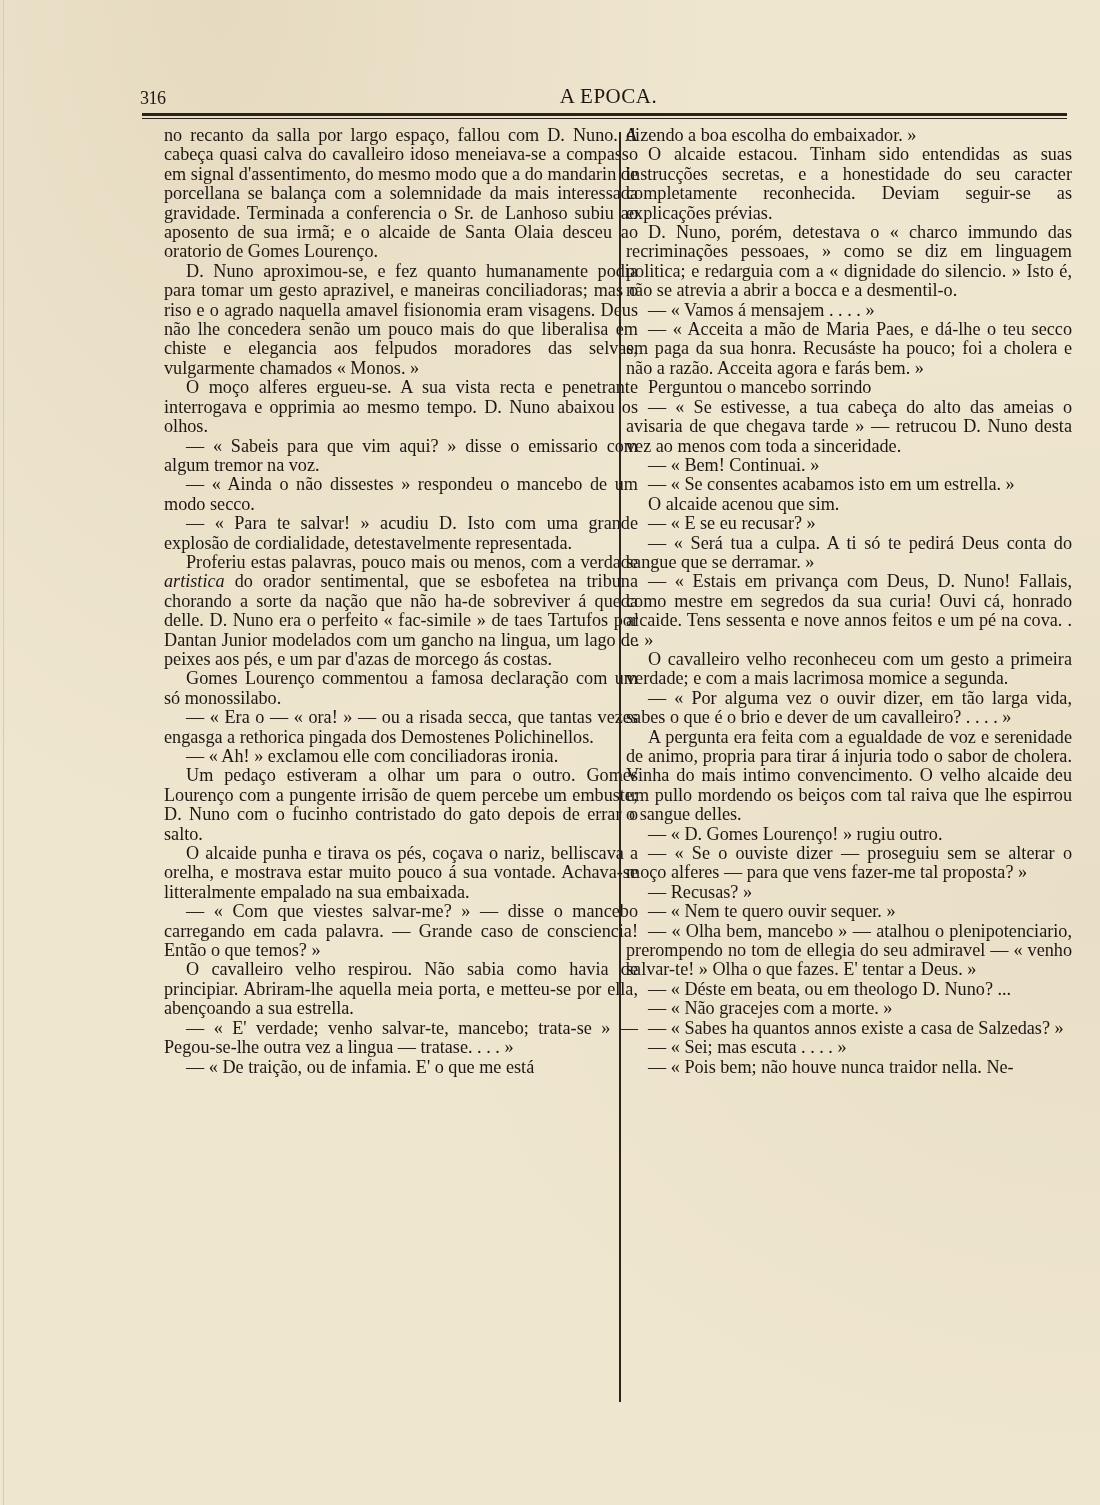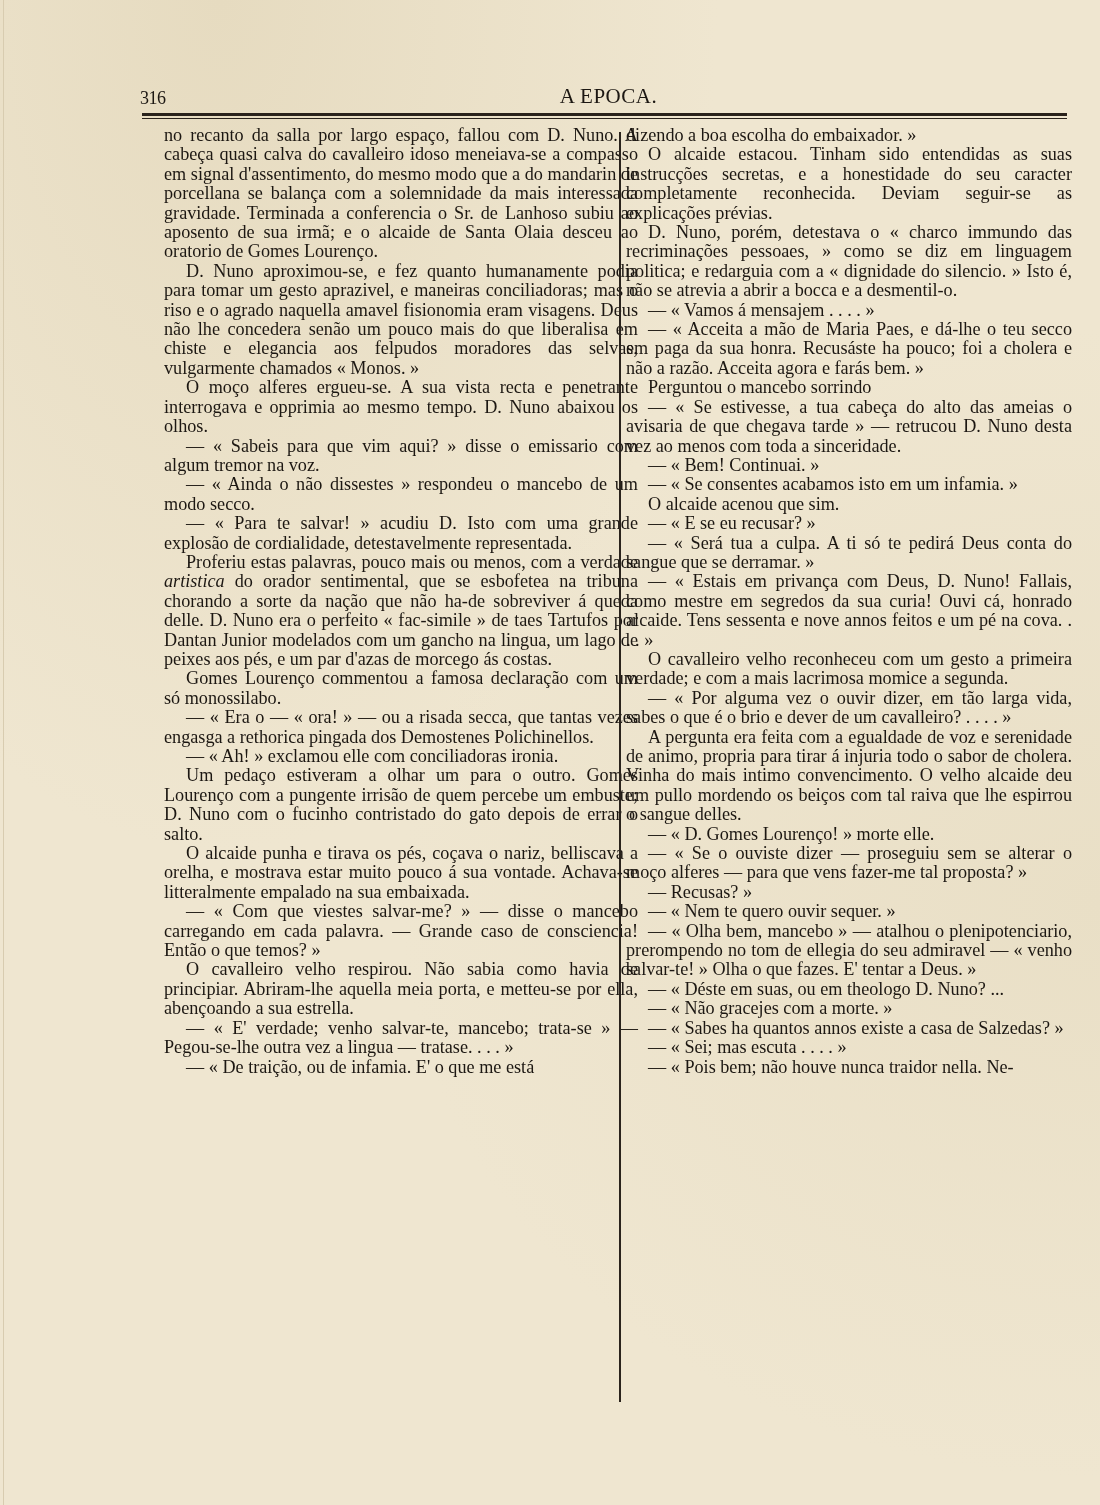--- a/index.html
+++ b/index.html
@@ -61,31 +61,31 @@
 
 <div class="col col-right">
   <p>dizendo a boa escolha do embaixador. »</p>
   <p class="ind">O alcaide estacou. Tinham sido entendidas as suas instrucções secretas, e a honestidade do seu caracter completamente reconhecida. Deviam seguir-se as explicações prévias.</p>
   <p class="ind">D. Nuno, porém, detestava o « charco immundo das recriminações pessoaes, » como se diz em linguagem politica; e redarguia com a « dignidade do silencio. » Isto é, não se atrevia a abrir a bocca e a desmentil-o.</p>
   <p class="dlg">— « Vamos á mensajem . . . . »</p>
   <p class="dlg">— « Acceita a mão de Maria Paes, e dá-lhe o teu secco em paga da sua honra. Recusáste ha pouco; foi a cholera e não a razão. Acceita agora e farás bem. »</p>
   <p class="ind">Perguntou o mancebo sorrindo</p>
   <p class="dlg">— « Se estivesse, a tua cabeça do alto das ameias o avisaria de que chegava tarde » — retrucou D. Nuno desta vez ao menos com toda a sinceridade.</p>
   <p class="dlg">— « Bem! Continuai. »</p>
-  <p class="dlg">— « Se consentes acabamos isto em um infamia. »</p>
+  <p class="dlg">— « Se consentes acabamos isto em um estrella. »</p>
   <p class="ind">O alcaide acenou que sim.</p>
   <p class="dlg">— « E se eu recusar? »</p>
   <p class="dlg">— « Será tua a culpa. A ti só te pedirá Deus conta do sangue que se derramar. »</p>
   <p class="dlg">— « Estais em privança com Deus, D. Nuno! Fallais, como mestre em segredos da sua curia! Ouvi cá, honrado alcaide. Tens sessenta e nove annos feitos e um pé na cova. . . . »</p>
   <p class="ind">O cavalleiro velho reconheceu com um gesto a primeira verdade; e com a mais lacrimosa momice a segunda.</p>
   <p class="dlg">— « Por alguma vez o ouvir dizer, em tão larga vida, sabes o que é o brio e dever de um cavalleiro? . . . . »</p>
   <p class="ind">A pergunta era feita com a egualdade de voz e serenidade de animo, propria para tirar á injuria todo o sabor de cholera. Vinha do mais intimo convencimento. O velho alcaide deu um pullo mordendo os beiços com tal raiva que lhe espirrou o sangue delles.</p>
-  <p class="dlg">— « D. Gomes Lourenço! » morte elle.</p>
+  <p class="dlg">— « D. Gomes Lourenço! » rugiu outro.</p>
   <p class="dlg">— « Se o ouviste dizer — proseguiu sem se alterar o moço alferes — para que vens fazer-me tal proposta? »</p>
   <p class="dlg">— Recusas? »</p>
   <p class="dlg">— « Nem te quero ouvir sequer. »</p>
   <p class="dlg">— « Olha bem, mancebo » — atalhou o plenipotenciario, prerompendo no tom de ellegia do seu admiravel — « venho salvar-te! » Olha o que fazes. E' tentar a Deus. »</p>
-  <p class="dlg">— « Déste em suas, ou em theologo D. Nuno? ...</p>
+  <p class="dlg">— « Déste em beata, ou em theologo D. Nuno? ...</p>
   <p class="dlg">— « Não gracejes com a morte. »</p>
   <p class="dlg">— « Sabes ha quantos annos existe a casa de Salzedas? »</p>
   <p class="dlg">— « Sei; mas escuta . . . . »</p>
   <p class="dlg">— « Pois bem; não houve nunca traidor nella. Ne-</p>
 </div>
 
 </body></html>

